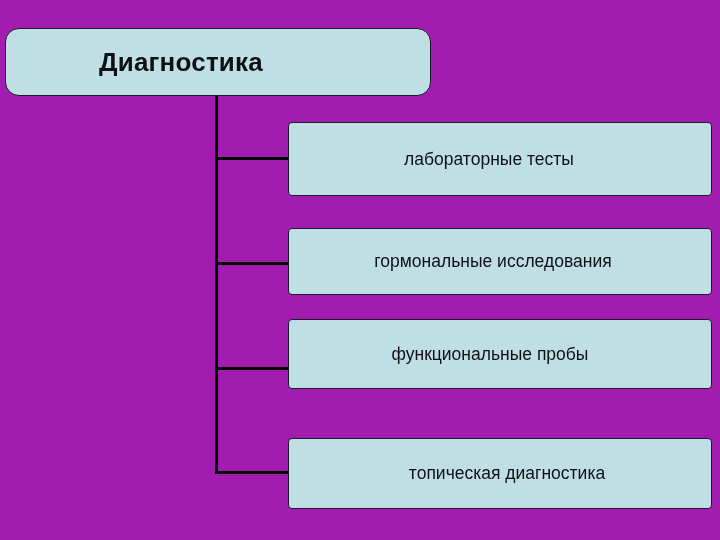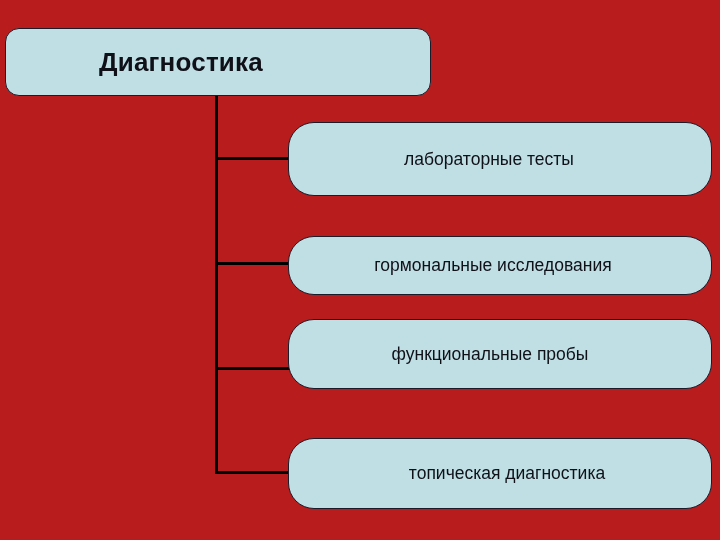--- a/index.html
+++ b/index.html
@@ -8,21 +8,21 @@
     padding: 0;
     background: #ffffff;
   }
   body {
     font-family: "Liberation Sans", "DejaVu Sans", sans-serif;
   }
   #canvas {
     position: relative;
     width: 720px;
     height: 540px;
-    background: #b91c1c;
+    background: #a21caf;
     overflow: hidden;
   }
   
   #connectors {
     position: absolute;
     left: 0;
     top: 0;
     width: 720px;
     height: 540px;
     pointer-events: none;
@@ -59,31 +59,31 @@
     letter-spacing: 0.2px;
     text-align: left;
     padding-left: 93px;
     line-height: 1.1;
   }
 
   
   .node.child {
     left: 288px;
     width: 424px;
-    border-radius: 26px;
+    border-radius: 4px;
   }
   .node.child .node-label {
     font-size: 17.5px;
     font-weight: normal;
     text-align: center;
     line-height: 1.15;
   }
 
   .node.child.c1 { top: 122px; height: 74px; }
-  .node.child.c2 { top: 236px; height: 59px; }
+  .node.child.c2 { top: 228px; height: 67px; }
   .node.child.c3 { top: 319px; height: 70px; }
   .node.child.c4 { top: 438px; height: 71px; padding-left: 32px; }
 
   
   .node.child.c1 .node-label { padding-right: 22px; }
   .node.child.c2 .node-label { padding-right: 14px; }
   .node.child.c3 .node-label { padding-right: 20px; }
   .node.child.c4 .node-label { padding-right: 18px; }
 </style>
 </head>

